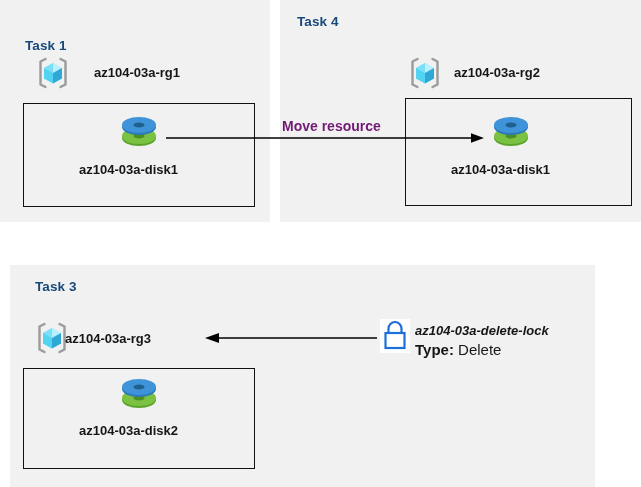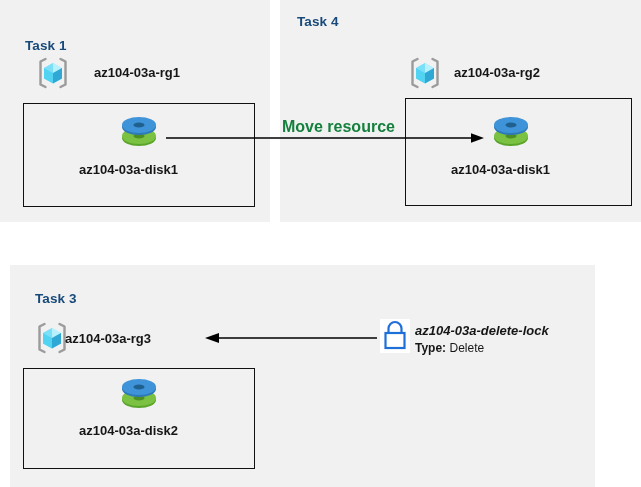--- a/index.html
+++ b/index.html
@@ -65,36 +65,36 @@
   
   .res-label {
     position: absolute;
     font-size: 13px;
     font-weight: bold;
     color: #161616;
     white-space: nowrap;
   }
   .arrow-label {
     position: absolute;
-    font-size: 16px;
-    font-weight: bold;
-    color: #15803d;
+    font-size: 14px;
+    font-weight: bold;
+    color: #701a75;
     white-space: nowrap;
   }
   .lock-name {
     position: absolute;
     font-size: 13px;
     font-weight: bold;
     color: #161616;
     white-space: nowrap;
     font-style: italic;
   }
   .lock-type {
     position: absolute;
-    font-size: 12px;
+    font-size: 15px;
     color: #161616;
     white-space: nowrap;
   }
   .lock-type b { font-weight: bold; }
 
   
   .connector {
     position: absolute;
   }
   .connector svg { display: block; overflow: visible; }
@@ -175,21 +175,21 @@
     <line x1="0" y1="8" x2="307" y2="8" stroke="#000000" stroke-width="1.4"></line>
     <polygon points="318,8 305,3.2 305,12.8" fill="#000000"></polygon>
   </svg>
 </div>
 
 <div class="arrow-label" style="left:282px; top:118px;">Move resource</div>
 
 <div class="panel" style="left:10px; top:265px; width:585px; height:222px;">
 </div>
 
-<div class="panel-title" style="left:35px; top:291px;">Task 3</div>
+<div class="panel-title" style="left:35px; top:279px;">Task 3</div>
 
 <div class="rg-icon" style="left:35px; top:321px;">
   <svg width="34" height="34" viewBox="0 0 34 34">
     <path d="M9.5 3 L4.5 5.5 L4.5 28.5 L9.5 31" fill="none" stroke="#9b9b9b" stroke-width="2.4" stroke-linecap="round" stroke-linejoin="round"></path>
     <path d="M24.5 3 L29.5 5.5 L29.5 28.5 L24.5 31" fill="none" stroke="#9b9b9b" stroke-width="2.4" stroke-linecap="round" stroke-linejoin="round"></path>
     <polygon points="17,7 26,12 26,22.5 17,27.5 8,22.5 8,12" fill="#9ee9fb"></polygon>
     <polygon points="17,7 26,12 17,17" fill="#b8f1fd"></polygon>
     <polygon points="17,7 8,12 17,17" fill="#7adff7"></polygon>
     <polygon points="8,12 17,17 17,27.5 8,22.5" fill="#52d3f2"></polygon>
     <polygon points="26,12 17,17 17,27.5 26,22.5" fill="#2fa8d6"></polygon>

